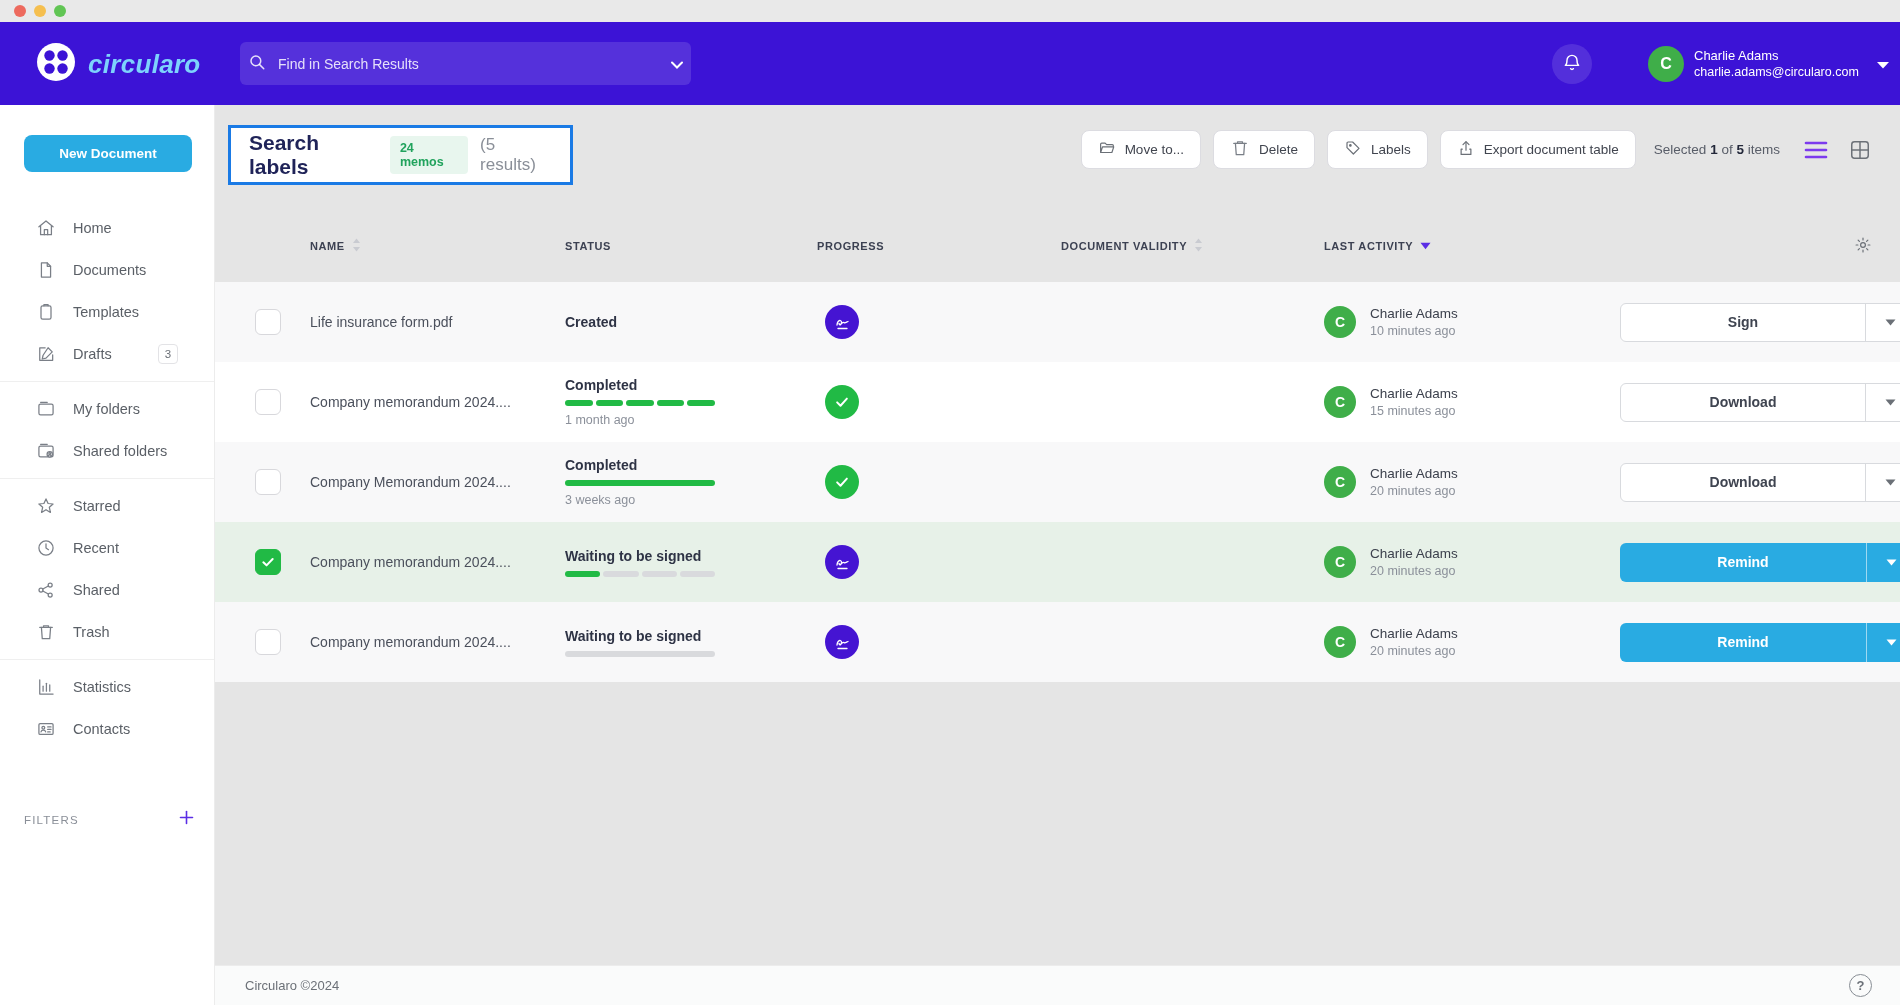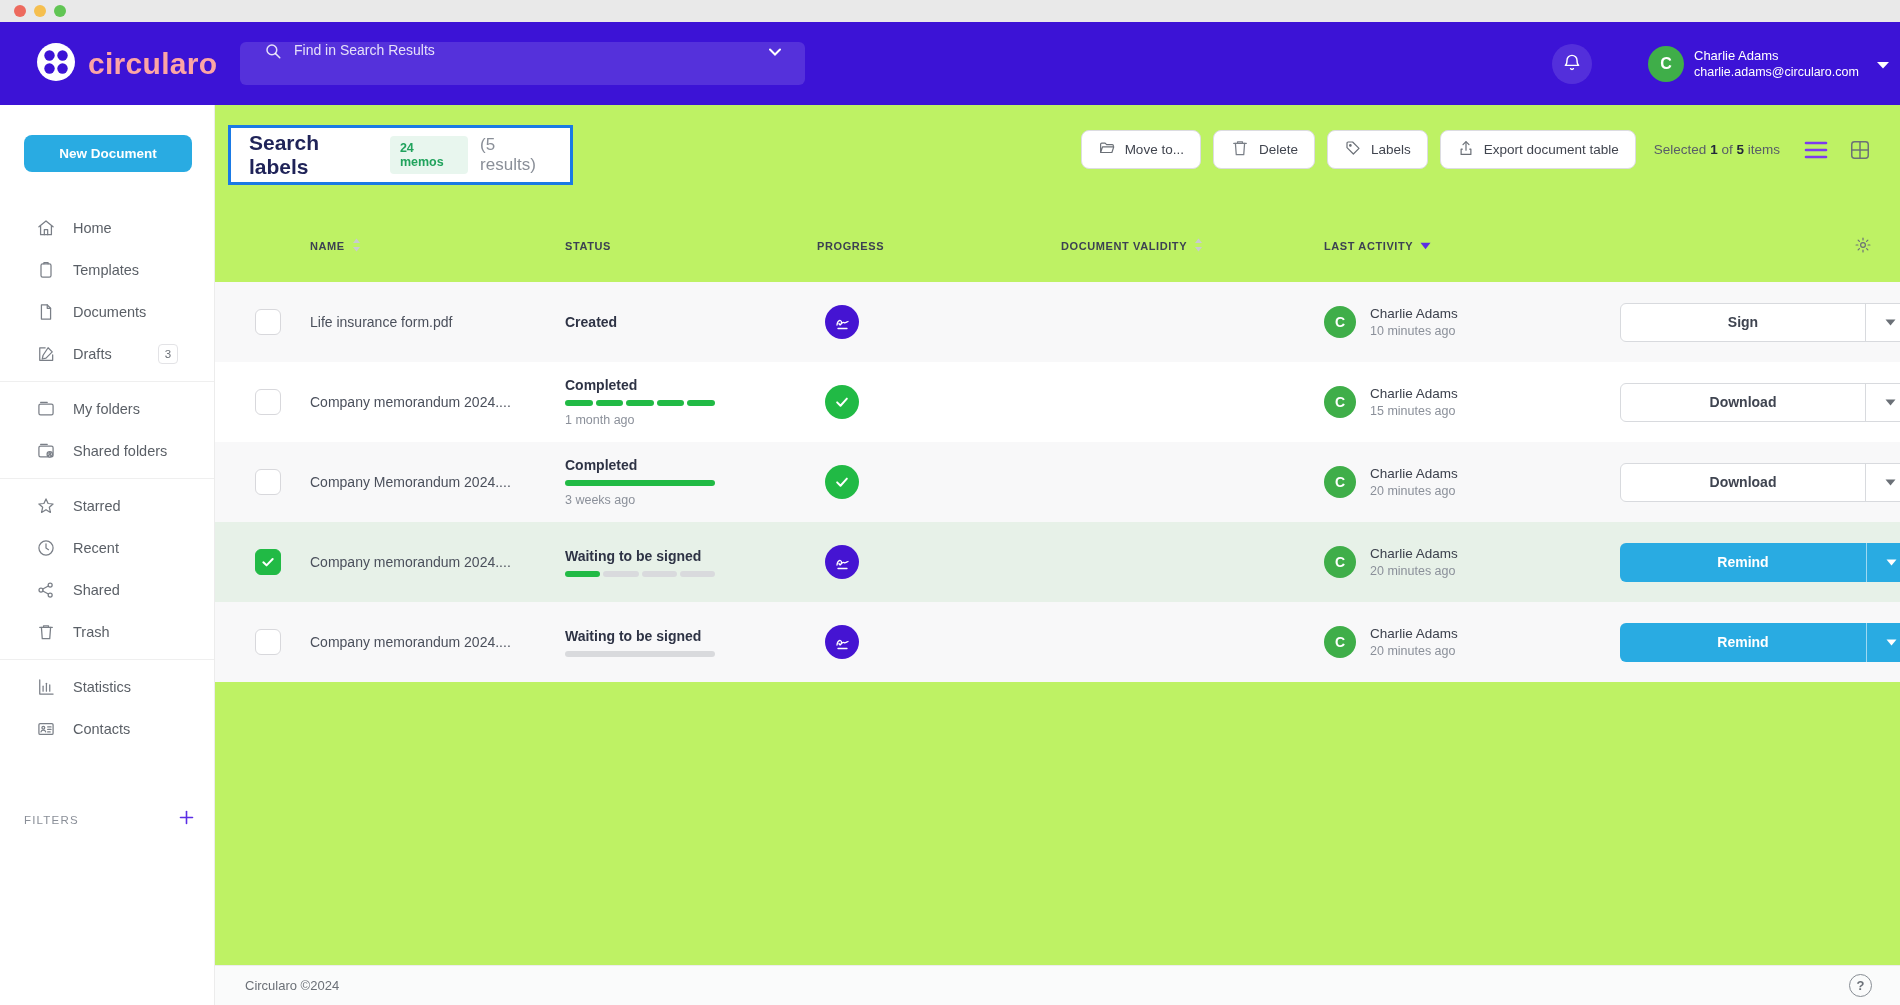--- a/index.html
+++ b/index.html
@@ -7,36 +7,36 @@
     font-family:"Liberation Sans", sans-serif; -webkit-font-smoothing:antialiased; }
 
   
   .mac-bar { position:absolute; left:0; top:0; width:1900px; height:22px; background:#e9e9e9; }
   .traffic { position:absolute; top:5px; width:12px; height:12px; border-radius:50%; }
   .t-close{ left:14px; background:#ed6a5e; } .t-min{ left:34px; background:#f5bf4f; } .t-max{ left:54px; background:#61c554; }
 
   
   .topbar { position:absolute; left:0; top:22px; width:1900px; height:83px; background:#3c13d6; }
   .brand { position:absolute; left:36px; top:20px; display:flex; align-items:center; gap:12px; }
-  .brand-name { color:#fca5a5; font-size:30px; font-weight:bold; letter-spacing:.3px; }
-  .searchbar { position:absolute; left:240px; top:20px; width:565px; height:43px; background:rgba(255,255,255,.13);
-    border-radius:6px; display:flex; padding:0 24px; gap:12px; }
+  .brand-name { color:#7dd3fc; font-size:26px; font-weight:bold; letter-spacing:.3px;font-style:italic; }
+  .searchbar { position:absolute; left:240px; top:20px; width:451px; height:43px; background:rgba(255,255,255,.13);
+    border-radius:6px; display:flex; align-items:center; padding:0 8px; gap:12px; }
   .searchbar .ph { color:rgba(255,255,255,.85); font-size:14px; }
   .searchbar .caret { margin-left:auto; }
   .bell-wrap { position:absolute; left:1552px; top:22px; width:40px; height:40px; border-radius:50%;
     background:rgba(255,255,255,.12); display:flex; align-items:center; justify-content:center; }
   .user-cluster { position:absolute; left:1648px; top:24px; display:flex; align-items:center; gap:10px; }
   .avatar { width:36px; height:36px; border-radius:50%; background:#3fae49; color:#fff; font-weight:bold;
     font-size:16px; display:flex; align-items:center; justify-content:center; flex:0 0 auto; }
   .user-texts { color:#fff; line-height:1.35; }
   .user-name { font-size:13px; } .user-email { font-size:12.5px; }
 
   
   .sidebar { position:absolute; left:0; top:105px; width:215px; bottom:0; background:#fff; border-right:1px solid #ececec; }
-  .main { position:absolute; left:215px; top:105px; right:0; bottom:0; background:#bef264;text-decoration:underline; }
+  .main { position:absolute; left:215px; top:105px; right:0; bottom:0; background:#e5e5e5;text-decoration:underline; }
 
   
   .new-doc { position:absolute; left:24px; top:30px; width:168px; height:37px; background:#29abe2; color:#fff;
     border:none; border-radius:8px; font-size:13.5px; font-weight:bold; cursor:pointer; font-family:inherit; }
   .nav { position:absolute; left:0; top:96px; width:100%; }
   .nav-group { padding:6px 12px; }
   .nav-group + .nav-group { border-top:1px solid #efefef; }
   .nav-item { display:flex; align-items:center; gap:17px; padding:11px 24px; color:#5a5f66; font-size:14.5px; cursor:pointer; }
   .nav-item .nico { width:20px; height:20px; flex:0 0 auto; display:flex; align-items:center; justify-content:center; }
   .nav-badge { margin-left:auto; min-width:20px; height:20px; border:1px solid #e3e3e6; border-radius:4px;
@@ -177,34 +177,34 @@
               <path d="M3.5 10.5 L12 3.5 L20.5 10.5"></path>
               <path d="M5.5 9.5 V20 H18.5 V9.5"></path>
               <path d="M10 20 V14 H14 V20"></path>
             </svg>
           </span>
           <span>Home</span>
         </div>
         <div class="nav-item">
           <span class="nico">
             <svg width="20" height="20" viewBox="0 0 24 24" fill="none" stroke="#7a7f87" stroke-width="1.5" stroke-linecap="round" stroke-linejoin="round">
+              <path d="M6.5 3.5 H13.5 L17.5 7.5 V20.5 H6.5 Z"></path>
+              <path d="M13.5 3.5 V7.5 H17.5"></path>
+            </svg>
+          </span>
+          <span>Documents</span>
+        </div>
+        <div class="nav-item">
+          <span class="nico">
+            <svg width="20" height="20" viewBox="0 0 24 24" fill="none" stroke="#7a7f87" stroke-width="1.5" stroke-linecap="round" stroke-linejoin="round">
               <rect x="6" y="4.5" width="12" height="16" rx="2"></rect>
               <path d="M9.5 4.5 V3 H14.5 V4.5"></path>
             </svg>
           </span>
           <span>Templates</span>
-        </div>
-        <div class="nav-item">
-          <span class="nico">
-            <svg width="20" height="20" viewBox="0 0 24 24" fill="none" stroke="#7a7f87" stroke-width="1.5" stroke-linecap="round" stroke-linejoin="round">
-              <path d="M6.5 3.5 H13.5 L17.5 7.5 V20.5 H6.5 Z"></path>
-              <path d="M13.5 3.5 V7.5 H17.5"></path>
-            </svg>
-          </span>
-          <span>Documents</span>
         </div>
         <div class="nav-item">
           <span class="nico">
             <svg width="20" height="20" viewBox="0 0 24 24" fill="none" stroke="#7a7f87" stroke-width="1.5" stroke-linecap="round" stroke-linejoin="round">
               <path d="M20 13 V19.5 H4.5 V4.5 H11"></path>
               <path d="M14.5 4.5 L19.5 9.5 L12 17 L7.5 18 L8.5 13.5 Z"></path>
             </svg>
           </span>
           <span>Drafts</span>
           <span class="nav-badge">3</span>

